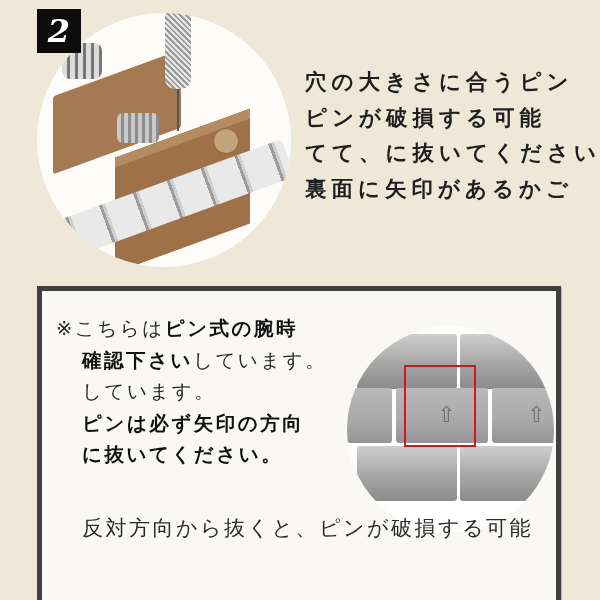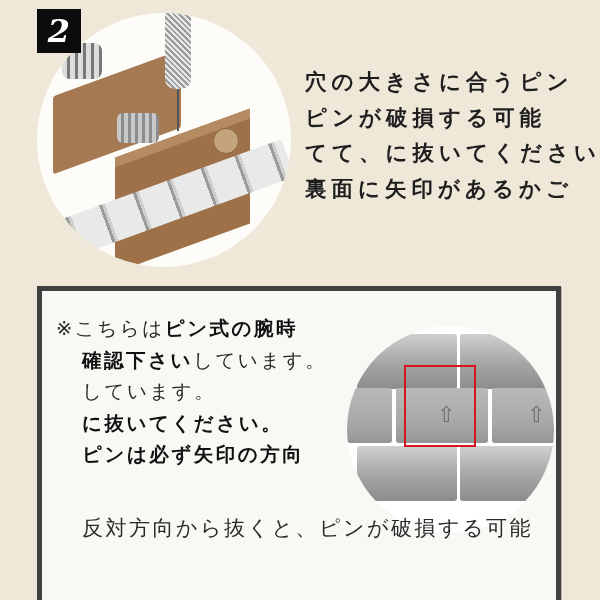--- a/index.html
+++ b/index.html
@@ -127,22 +127,22 @@
   <span>ピンが破損する可能</span>
   <span>てて、に抜いてください</span>
   <span>裏面に矢印があるかご</span>
 </p>
 
 <div class="note-box">
   <div class="note-lines">
     <span class="ln"><span>※こちらは</span><span class="b">ピン式の腕時</span></span>
     <span class="ln ind"><span class="b">確認下さい</span><span>しています。</span></span>
     <span class="ln ind">しています。</span>
+    <span class="ln ind b">ピンは必ず矢印の方向</span>
     <span class="ln ind b">に抜いてください。</span>
-    <span class="ln ind b">ピンは必ず矢印の方向</span>
   </div>
 
   <div class="detail-circle" title="Back of bracelet links showing arrow marks, one highlighted in red frame">
     <div class="link-row" style="top:8px;">
       <div class="link" style="left:10px;width:100px;"></div>
       <div class="link" style="left:113px;width:100px;"></div>
     </div>
     <div class="link-row" style="top:62px;">
       <div class="link mid" style="left:0;width:45px;"></div>
       <div class="link mid" style="left:49px;width:92px;"></div>

